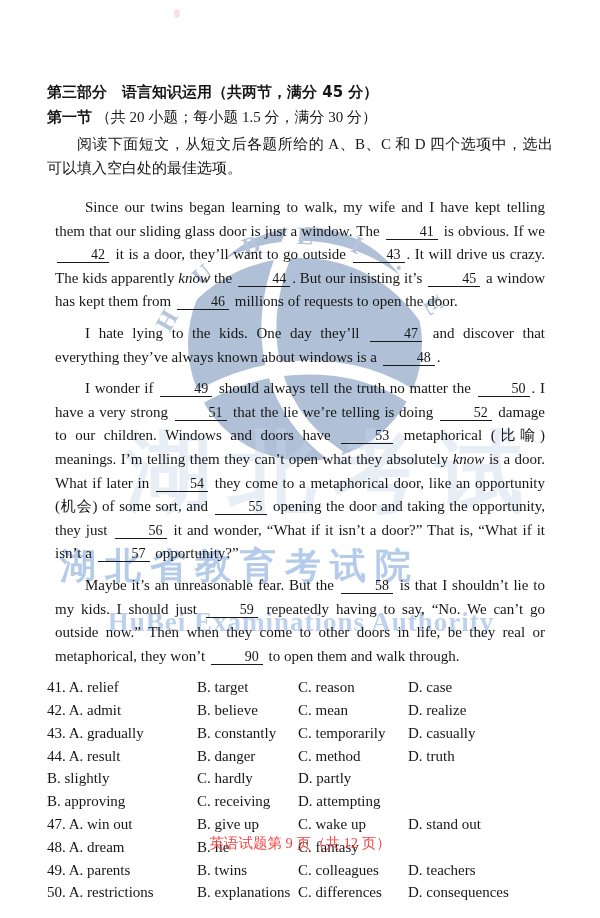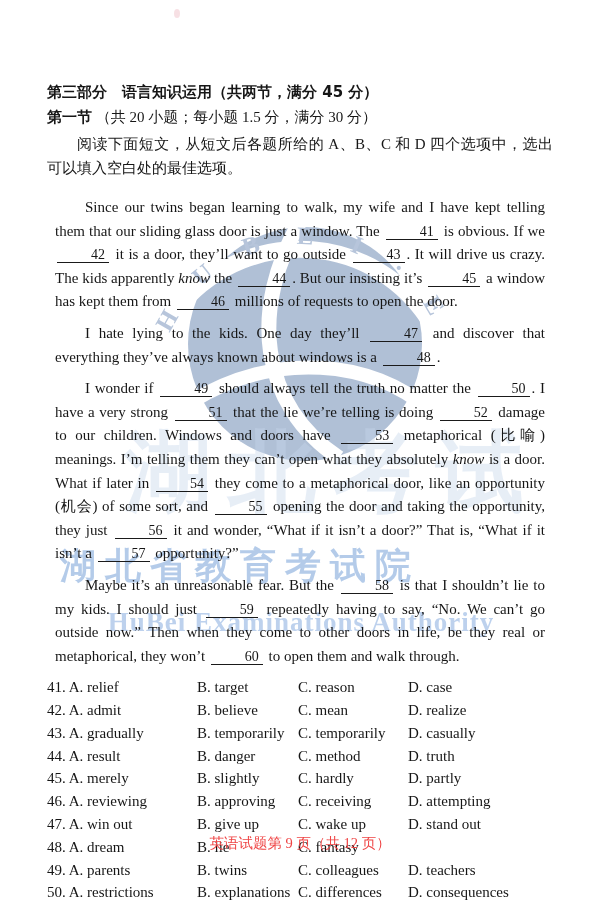--- a/index.html
+++ b/index.html
@@ -130,56 +130,54 @@
       <span class="b">第一节</span>
       <span>（共 20 小题；每小题 1.5 分，满分 30 分）</span>
     </div>
 
     <p class="instr">阅读下面短文，从短文后各题所给的 A、B、C 和 D 四个选项中，选出可以填入空白处的最佳选项。</p>
 
     <div class="passage">
         <p class="para">Since our twins began learning to walk, my wife and I have kept telling them that our sliding glass door is just a window. The <span class="blank">41</span> is obvious. If we <span class="blank">42</span> it is a door, they’ll want to go outside <span class="blank">43</span>. It will drive us crazy. The kids apparently <i>know</i> the <span class="blank">44</span>. But our insisting it’s <span class="blank">45</span> a window has kept them from <span class="blank">46</span> millions of requests to open the door.</p>
         <p class="para">I hate lying to the kids. One day they’ll <span class="blank">47</span> and discover that everything they’ve always known about windows is a <span class="blank">48</span>.</p>
         <p class="para">I wonder if <span class="blank">49</span> should always tell the truth no matter the <span class="blank">50</span>. I have a very strong <span class="blank">51</span> that the lie we’re telling is doing <span class="blank">52</span> damage to our children. Windows and doors have <span class="blank">53</span> metaphorical (比喻) meanings. I’m telling them they can’t open what they absolutely <i>know</i> is a door. What if later in <span class="blank">54</span> they come to a metaphorical door, like an opportunity (机会) of some sort, and <span class="blank">55</span> opening the door and taking the opportunity, they just <span class="blank">56</span> it and wonder, “What if it isn’t a door?” That is, “What if it isn’t a <span class="blank">57</span> opportunity?”</p>
-        <p class="para">Maybe it’s an unreasonable fear. But the <span class="blank">58</span> is that I shouldn’t lie to my kids. I should just <span class="blank">59</span> repeatedly having to say, “No. We can’t go outside now.” Then when they come to other doors in life, be they real or metaphorical, they won’t <span class="blank">60</span> to open them and walk through.</p>
+        <p class="para">Maybe it’s an unreasonable fear. But the <span class="blank">58</span> is that I shouldn’t lie to my kids. I should just <span class="blank">59</span> repeatedly having to say, “No. We can’t go outside now.” Then when they come to other doors in life, be they real or metaphorical, they won’t <span class="blank">90</span> to open them and walk through.</p>
       </div>
 
     <div class="options">
         <div class="opt-row">
           <div>41. A. relief</div>
           <div>B. target</div>
           <div>C. reason</div>
           <div>D. case</div>
         </div>
         <div class="opt-row">
           <div>42. A. admit</div>
           <div>B. believe</div>
           <div>C. mean</div>
           <div>D. realize</div>
         </div>
         <div class="opt-row">
           <div>43. A. gradually</div>
-          <div>B. temporarily</div>
+          <div>B. constantly</div>
           <div>C. temporarily</div>
           <div>D. casually</div>
         </div>
         <div class="opt-row">
           <div>44. A. result</div>
           <div>B. danger</div>
           <div>C. method</div>
           <div>D. truth</div>
         </div>
         <div class="opt-row">
-          <div>45. A. merely</div>
           <div>B. slightly</div>
           <div>C. hardly</div>
           <div>D. partly</div>
         </div>
         <div class="opt-row">
-          <div>46. A. reviewing</div>
           <div>B. approving</div>
           <div>C. receiving</div>
           <div>D. attempting</div>
         </div>
         <div class="opt-row">
           <div>47. A. win out</div>
           <div>B. give up</div>
           <div>C. wake up</div>
           <div>D. stand out</div>
         </div>

